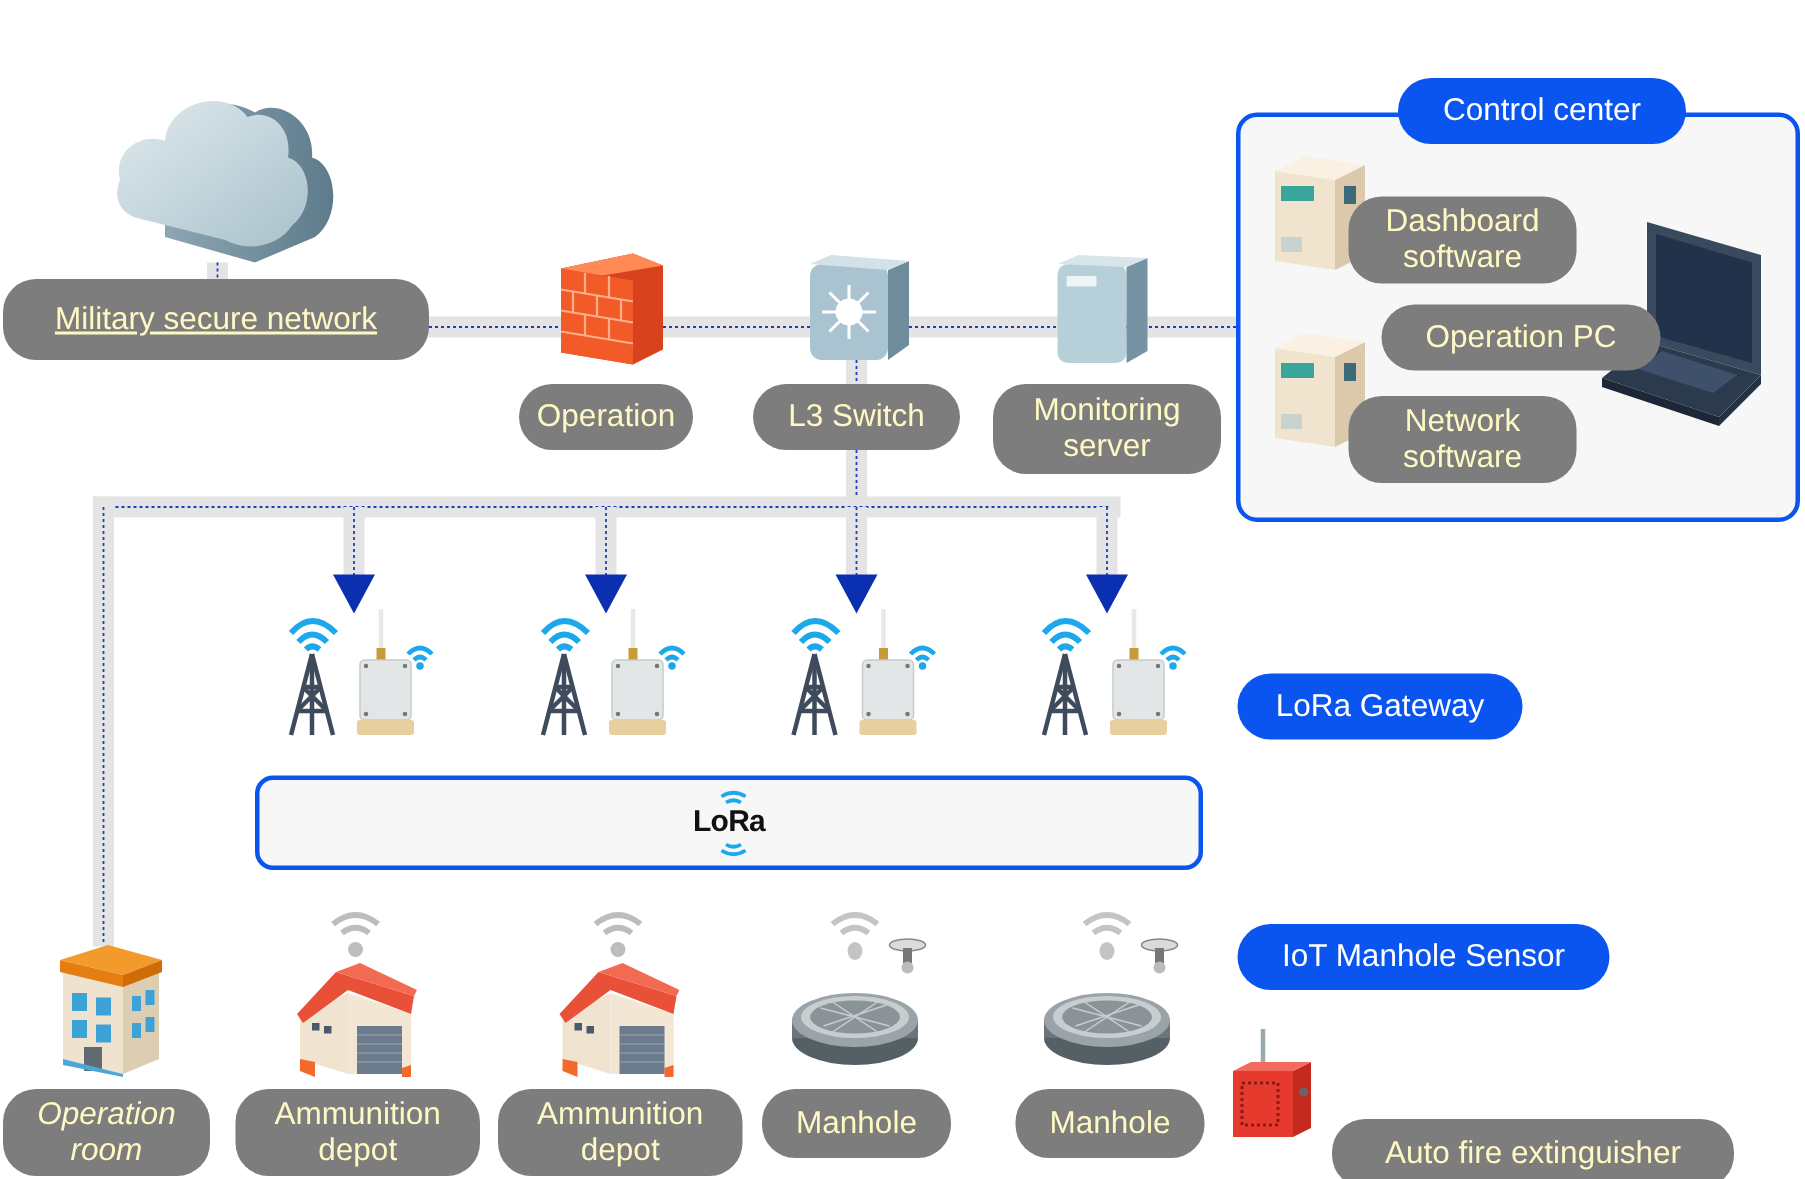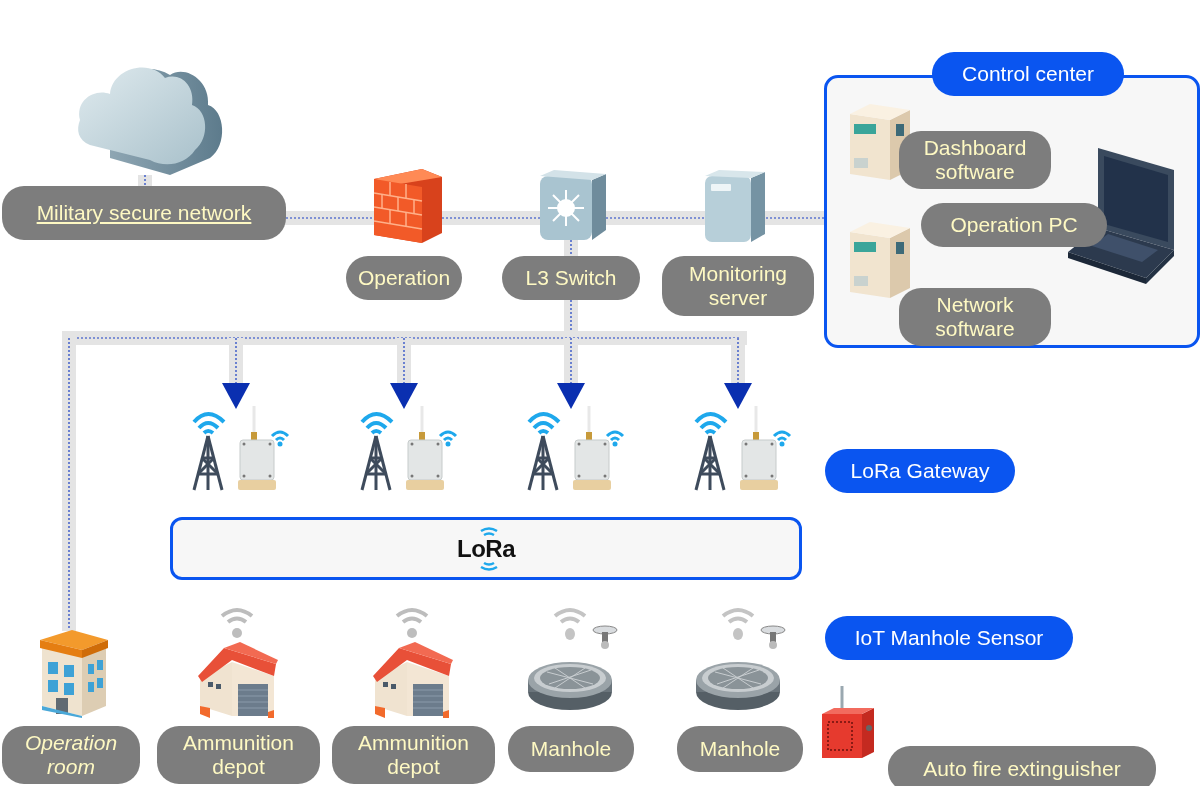--- a/index.html
+++ b/index.html
@@ -3,21 +3,21 @@
 <meta charset="utf-8">
 <style>
   html, body { margin:0; padding:0; background:#ffffff; }
   body { width:1203px; height:786px; position:relative; overflow:hidden; font-family:"Liberation Sans", sans-serif; }
   .abs { position:absolute; }
   .pill { position:absolute; background:#7d7d7d; color:#fef9c3; border-radius:22px; display:flex; align-items:center; justify-content:center; text-align:center; font-size:21px; line-height:24px; box-sizing:border-box; padding:0 14px; white-space:pre-line; }
   .bpill { position:absolute; background:#0a55f0; color:#fff; border-radius:22px; display:flex; align-items:center; justify-content:center; font-size:21px; box-sizing:border-box; padding:0 14px; white-space:nowrap; }
   svg.lines { position:absolute; left:0; top:0; }
   .control-box { position:absolute; left:824px; top:75px; width:376px; height:273px; border:3px solid #0a55f0; border-radius:14px; background:#f7f7f7; box-sizing:border-box; }
   .lora-box { position:absolute; left:170px; top:517px; width:632px; height:63px; border:3px solid #0a55f0; border-radius:12px; background:#f7f7f7; box-sizing:border-box; display:flex; align-items:center; justify-content:center; }
-  .lora-text { font-family:"Liberation Sans", sans-serif; font-weight:bold; font-size:24px; color:#111; letter-spacing:-0.5px; position:relative; }
+  .lora-text { font-family:"Liberation Sans", sans-serif; font-weight:bold; font-size:20px; color:#111; letter-spacing:-0.5px; position:relative; }
 </style>
 </head>
 <body>
 
 <svg class="lines" width="1203" height="786">
 
   <rect x="138" y="175" width="14" height="30" fill="#e4e4e4"></rect>
   <line x1="145" y1="175" x2="145" y2="205" stroke="#1a3fc4" stroke-width="1.2" stroke-dasharray="2,2"></line>
 
   <rect x="280" y="211" width="544" height="14" fill="#e4e4e4"></rect>
@@ -121,21 +121,21 @@
 software</div>
 
 <svg class="abs" style="left:846px;top:218px" width="70" height="82" viewBox="0 0 70 82">
   <polygon points="4,14 44,20 44,80 4,74" fill="#f1e4cf"></polygon>
   <polygon points="44,20 64,10 64,70 44,80" fill="#dcc9ac"></polygon>
   <polygon points="4,14 24,4 64,10 44,20" fill="#faf1e2"></polygon>
   <rect x="8" y="24" width="22" height="10" fill="#3aa59a"></rect>
   <rect x="50" y="24" width="8" height="12" fill="#3d6a78"></rect>
   <rect x="8" y="58" width="14" height="10" fill="#c9d2cf"></rect>
 </svg>
-<div class="pill" style="left:899px;top:264px;width:152px;height:58px;margin-top:24px;">Network
+<div class="pill" style="left:899px;top:264px;width:152px;height:58px;">Network
 software</div>
 
 <svg class="abs" style="left:1062px;top:142px" width="120" height="148" viewBox="0 0 120 148">
   <polygon points="36,6 112,28 112,108 36,86" fill="#3a4a5e"></polygon>
   <polygon points="42,14 106,33 106,100 42,82" fill="#22324a"></polygon>
   <polygon points="6,110 36,86 112,108 84,136" fill="#2c3a4e"></polygon>
   <polygon points="6,110 84,136 84,142 6,116" fill="#1c2838"></polygon>
   <polygon points="84,136 112,108 112,114 84,142" fill="#243244"></polygon>
   <g fill="#3f506a">
       <polygon points="30,104 46,92 96,108 80,120"></polygon>

